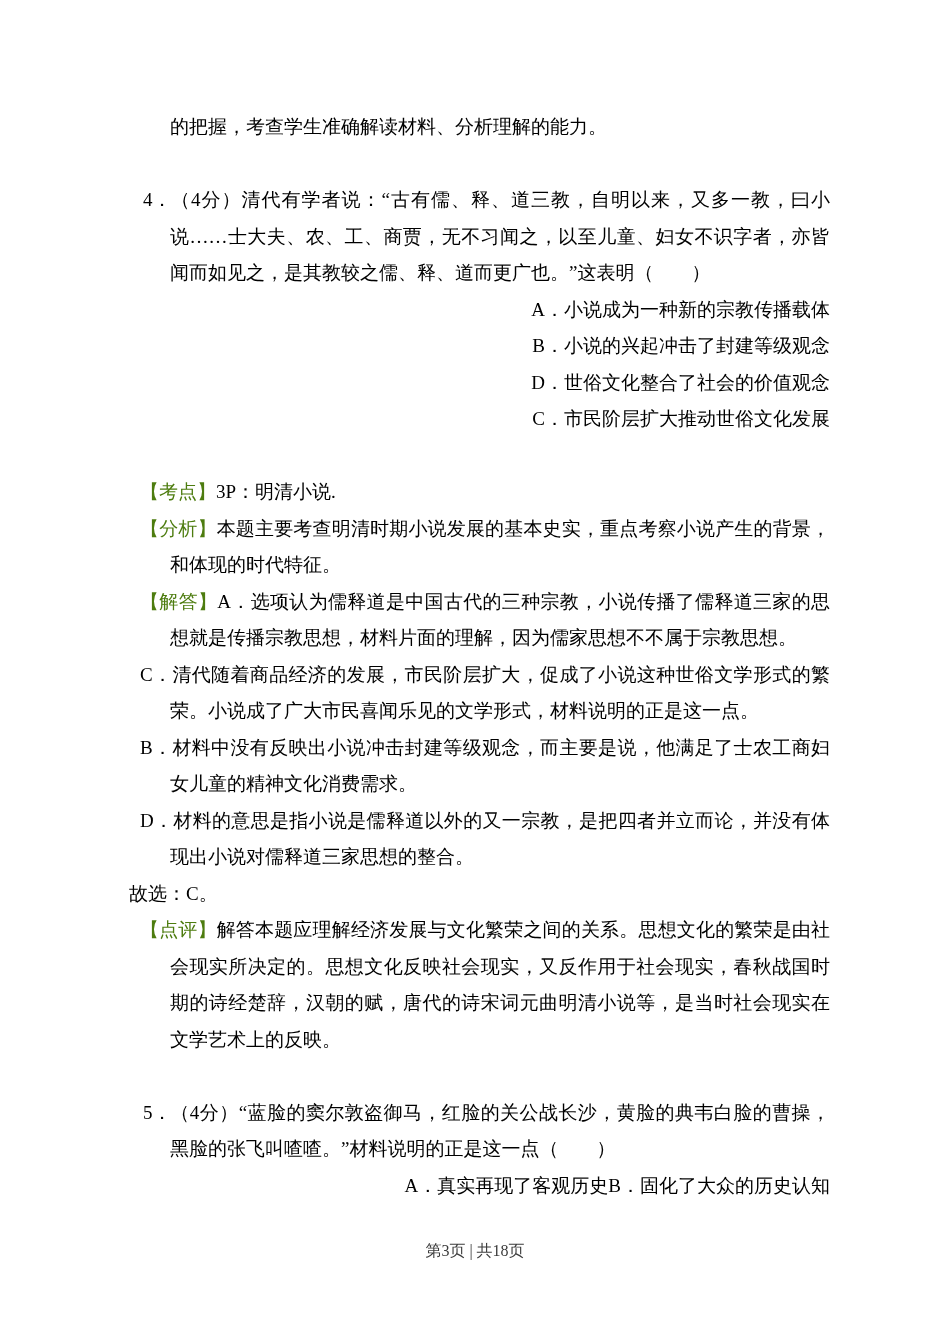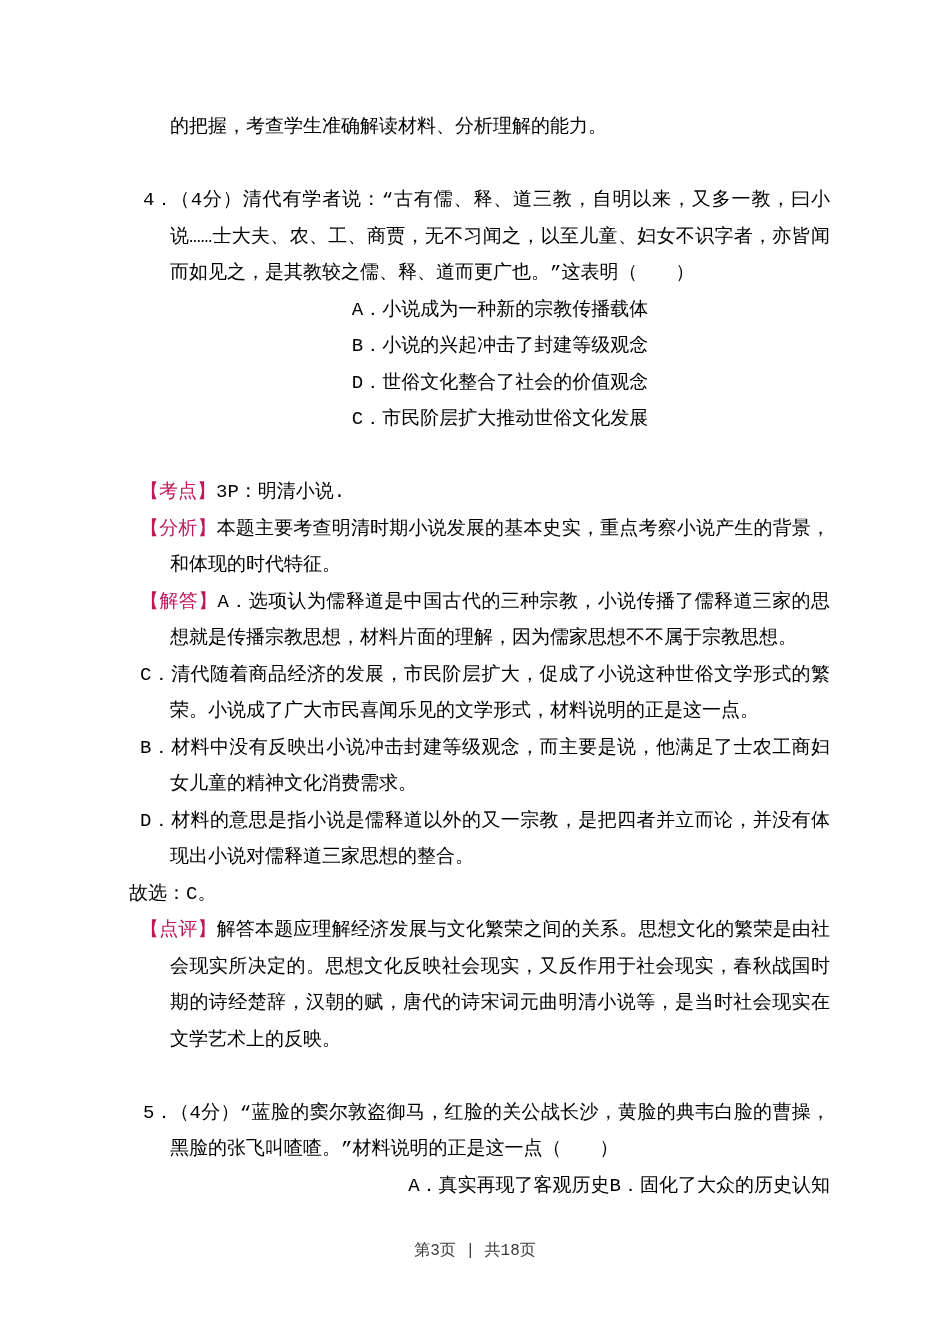--- a/index.html
+++ b/index.html
@@ -3,47 +3,47 @@
 <meta charset="utf-8">
 <style>
   * { box-sizing: border-box; }
   html, body { margin: 0; padding: 0; background: #ffffff; }
   .page {
     position: relative;
     width: 950px;
     height: 1344px;
     margin: 0 auto;
     background: #ffffff;
-    font-family: Liberation Mono, monospace;
+    font-family: Liberation Serif, serif;
     font-size: 19px;
     line-height: 36.5px;
     color: #000000;
     overflow: hidden;
   }
   .content {
     position: absolute;
     top: 109px;
     left: 0;
     width: 100%;
   }
   .para {
     margin: 0 120px 0 170px;
     text-align: justify;
   }
   .q { text-indent: -27px; }
   .ans { text-indent: -30px; }
   .concl { text-indent: -41px; }
-  .lbl { color: #be185d; }
+  .lbl { color: #4d7c0f; }
   .qnum {
     display: inline-block;
     width: 27px;
     text-indent: 0;
   }
   .sp { height: 36.5px; }
-  .opt { margin: 0 120px 0 170px; text-align: center; }
+  .opt { margin: 0 120px 0 170px; text-align: right; }
   .optrow { margin: 0 120px 0 170px; text-align: right; }
   .opt5a { display: inline-block; width: 330px; }
   .footer {
     position: absolute;
     top: 1240px;
     left: 0;
     width: 100%;
     text-align: center;
     font-size: 16px;
     line-height: 22px;

